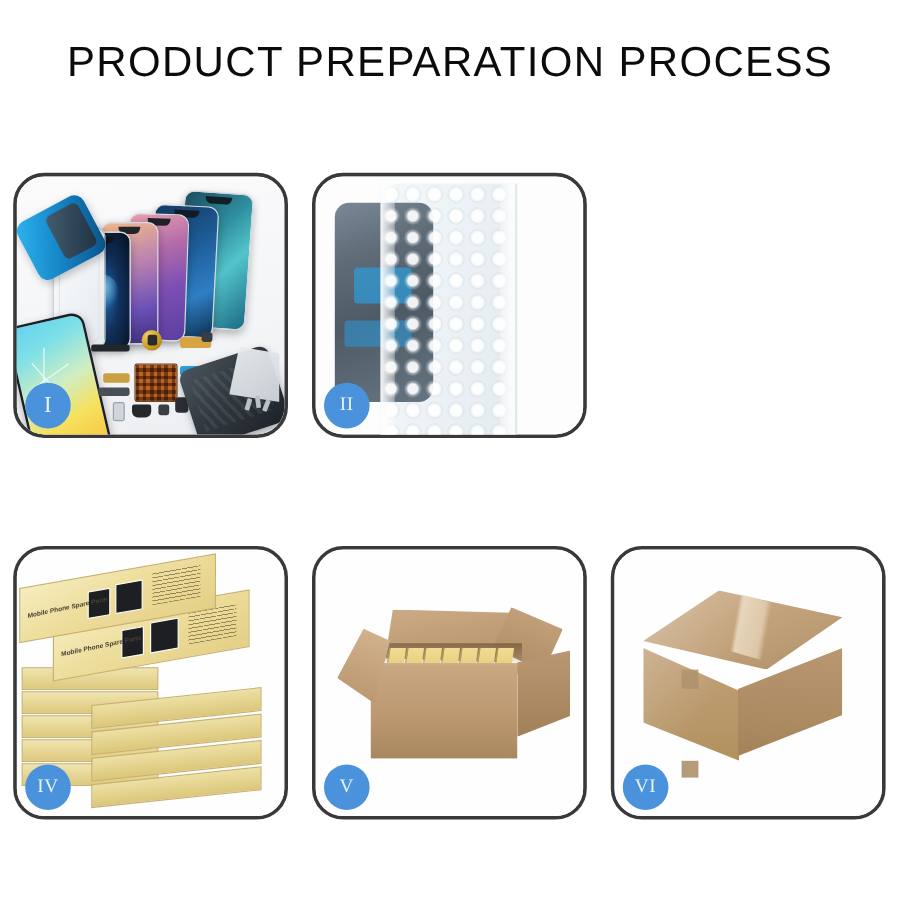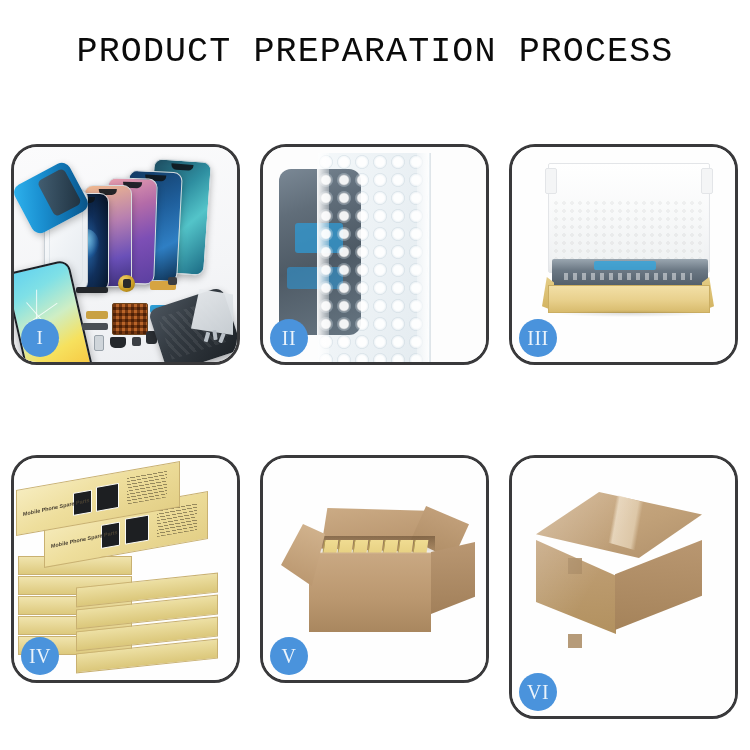--- a/index.html
+++ b/index.html
@@ -7,21 +7,21 @@
     width: 750px; height: 750px;
     background: #ffffff;
     font-family: "Liberation Sans", sans-serif;
     overflow: hidden;
   }
   #root { position: relative; width: 750px; height: 750px; background:#fff; }
 
   
   .header { position:absolute; left:0; top:0; width:750px; text-align:center; }
   .title {
-    font-family: Liberation Mono, monospace;
+    font-family: Liberation Sans, sans-serif;
     font-size: 35px; font-weight: 400; letter-spacing: 1.1px;
     color: #0b0b0b; margin-top: 34px; line-height: 1.05;
     white-space: nowrap;
   }
   .subtitle {
     font-family: "Liberation Sans", sans-serif;
     font-size: 15.5px; font-weight: 400; color: #141414;
     margin-top: 10px; letter-spacing: .1px; white-space: nowrap;
   }
 
@@ -34,35 +34,35 @@
     border-radius: 26px;
     background: #ffffff;
     box-sizing: border-box;
     overflow: hidden;
   }
   .p1 { left:0;    top:0;   }
   .p2 { left:249px; top:0;   }
   .p3 { left:498px; top:0;   }
   .p4 { left:0;    top:311px; height:228px; }
   .p5 { left:249px; top:311px; height:228px; }
-  .p6 { left:498px; top:311px; height:264px; }
+  .p6 { left:498px; top:311px; height:228px; }
 
   .stage { position:absolute; inset:0; overflow:hidden; }
 
   .badge {
     position:absolute; left:7px; bottom:5px;
     width:38px; height:38px; border-radius:50%;
     background:#4a93dc;
     display:flex; align-items:center; justify-content:center;
     color:#eaf3fb;
     font-family:"Liberation Serif", serif;
     font-size:19px; letter-spacing:.5px;
     z-index: 40;
   }
-  .badge.small { font-size:20px; }
+  .badge.small { font-size:16px; }
 
   
   .p1bg{position:absolute;inset:0;background:
      linear-gradient(170deg,#fbfbfc 0%,#f4f5f7 60%,#eceef1 100%);}
   .ph { position:absolute; border-radius:10px; }
   .ph-shadow{ box-shadow:0 3px 7px rgba(0,0,0,.28); }
 
   
   .fan5{ left:136px; top:13px; width:56px; height:112px; transform:rotate(4deg);
      background:linear-gradient(135deg,#1d4a5e 0%,#2e8ea0 35%,#53c4c9 60%,#1b6a84 100%);
@@ -329,33 +329,20 @@
         <div class="bw-inner"></div>
         <div class="bw-blue1"></div>
         <div class="bw-blue2"></div>
         <div class="bw-dots"></div>
         <div class="bw-edgeL"></div>
         <div class="bw-edgeR"></div>
       </div>
       <div class="badge small">II</div>
     </div>
 
-    <div class="panel p3">
-      <div class="stage">
-        <div class="m-bg"></div>
-        <div class="m-lid"></div>
-        <div class="m-foam"></div>
-        <div class="m-content"></div>
-        <div class="m-sideL"></div>
-        <div class="m-sideR"></div>
-        <div class="m-front"></div>
-        <div class="m-shadow"></div>
-      </div>
-      <div class="badge small">III</div>
-    </div>
 
     <div class="panel p4">
       <div class="stage">
         <div class="s-bg"></div>
 
         <div class="sbox sb-front" style="left:4px;  top:178px; width:112px; height:17px;"></div>
         <div class="sbox sb-front" style="left:4px;  top:158px; width:112px; height:17px;"></div>
         <div class="sbox sb-front" style="left:4px;  top:138px; width:112px; height:17px;"></div>
         <div class="sbox sb-front" style="left:4px;  top:118px; width:112px; height:17px;"></div>
         <div class="sbox sb-front" style="left:4px;  top:98px;  width:112px; height:17px;"></div>

